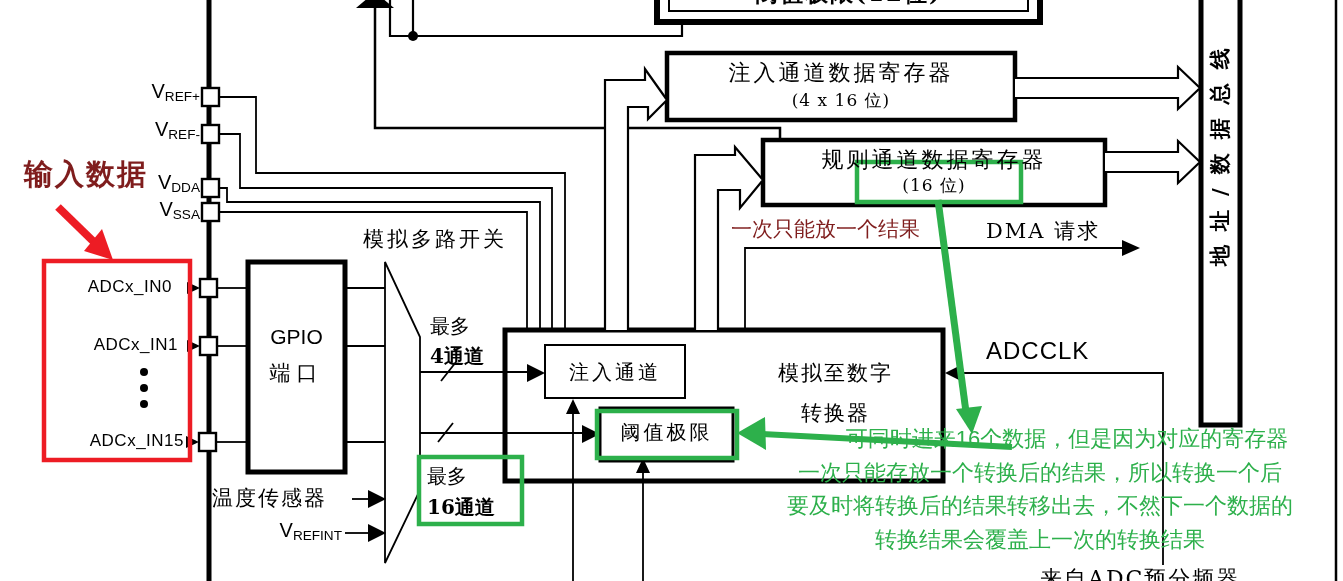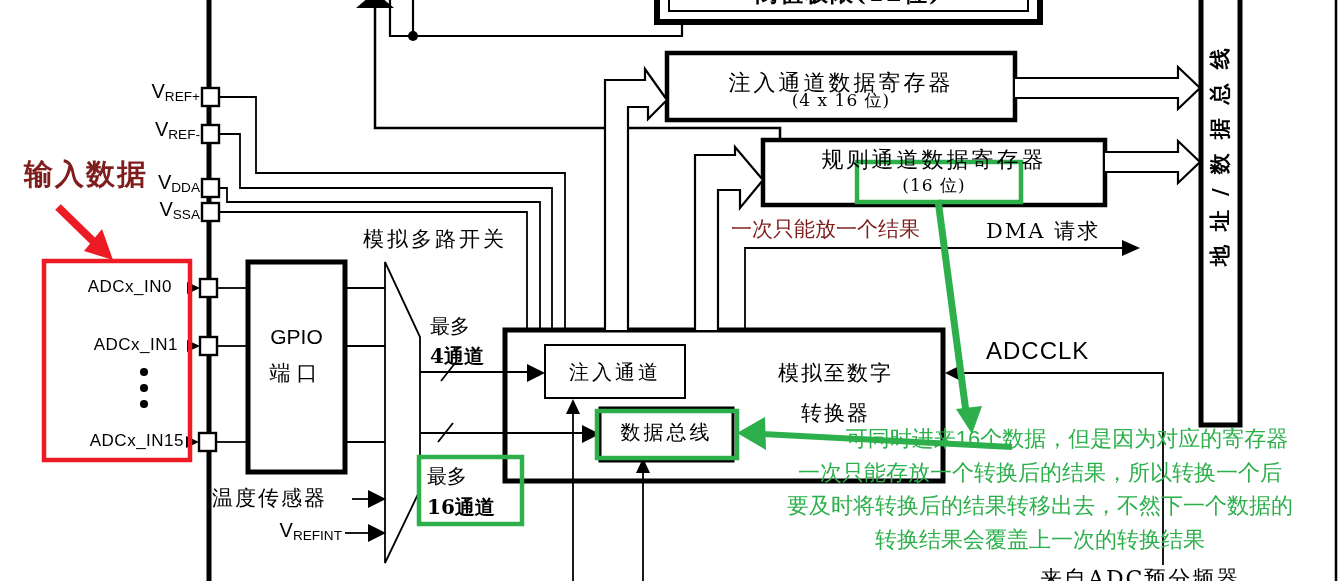--- a/index.html
+++ b/index.html
@@ -133,21 +133,21 @@
       <rect x="597" y="411" width="140" height="47" fill="none" stroke="#2db04b" stroke-width="4.5"></rect>
       <line x1="938" y1="200" x2="966" y2="412" stroke="#2db04b" stroke-width="7"></line>
       <polygon points="972,434 956,409 982,406" fill="#2db04b"></polygon>
       <line x1="1012" y1="447" x2="762" y2="434" stroke="#2db04b" stroke-width="6"></line>
       <polygon points="737,433 765,417 766,450" fill="#2db04b"></polygon>
     </g>
   </svg>
 
   <div class="txt serif ctr" style="left:657px;top:-20px;width:383px;font-size:23px;font-weight:bold;letter-spacing:2px;">阈值极限(12位)</div>
 
-  <div class="txt boxtitle ctr" style="left:667px;top:70px;width:348px;">注入通道数据寄存器</div>
+  <div class="txt boxtitle ctr" style="left:667px;top:60px;width:348px;">注入通道数据寄存器</div>
   <div class="txt boxsub ctr" style="left:667px;top:91px;width:348px;">(4 x 16 位)</div>
 
   <div class="txt boxtitle ctr" style="left:763px;top:147px;width:342px;">规则通道数据寄存器</div>
   <div class="txt boxsub ctr" style="left:763px;top:176px;width:342px;">(16 位)</div>
 
   <div id="bus-label" class="txt serif" style="left:1078px;top:138px;width:284px;">地址/数据总线</div>
 
   <div class="txt pinlabel" style="left:126px;top:80px;width:74px;"><span>V</span><span class="sub">REF+</span></div>
   <div class="txt pinlabel" style="left:126px;top:118px;width:74px;"><span>V</span><span class="sub">REF-</span></div>
   <div class="txt pinlabel" style="left:128px;top:171px;width:72px;"><span>V</span><span class="sub">DDA</span></div>
@@ -173,21 +173,21 @@
 
   <div class="txt serif" style="left:427px;top:461px;font-size:20px;line-height:31px;">
     <div>最多</div>
     <div style="font-weight:bold;">16通道</div>
   </div>
 
   <div class="txt serif" style="left:212px;top:486px;font-size:21px;letter-spacing:2px;">温度传感器</div>
   <div class="txt pinlabel" style="left:246px;top:519px;width:96px;"><span>V</span><span class="sub">REFINT</span></div>
 
   <div class="txt serif ctr" style="left:545px;top:361px;width:140px;font-size:20px;letter-spacing:3px;">注入通道</div>
-  <div class="txt serif ctr" style="left:600px;top:421px;width:133px;font-size:20px;letter-spacing:3px;">数据总线</div>
+  <div class="txt serif ctr" style="left:600px;top:421px;width:133px;font-size:20px;letter-spacing:3px;">阈值极限</div>
 
   <div class="txt serif ctr" style="left:733px;top:361px;width:205px;font-size:21px;letter-spacing:2px;">模拟至数字</div>
   <div class="txt red sans" style="left:731px;top:217px;font-size:21px;">一次只能放一个结果</div>
 
   <div class="txt serif ctr" style="left:733px;top:401px;width:205px;font-size:21px;letter-spacing:2px;">转换器</div>
 
   <div class="txt serif" style="left:986px;top:219px;font-size:21px;letter-spacing:2px;">DMA 请求</div>
 
   <div class="txt sans" style="left:986px;top:337px;font-size:24px;letter-spacing:1px;">ADCCLK</div>
 

